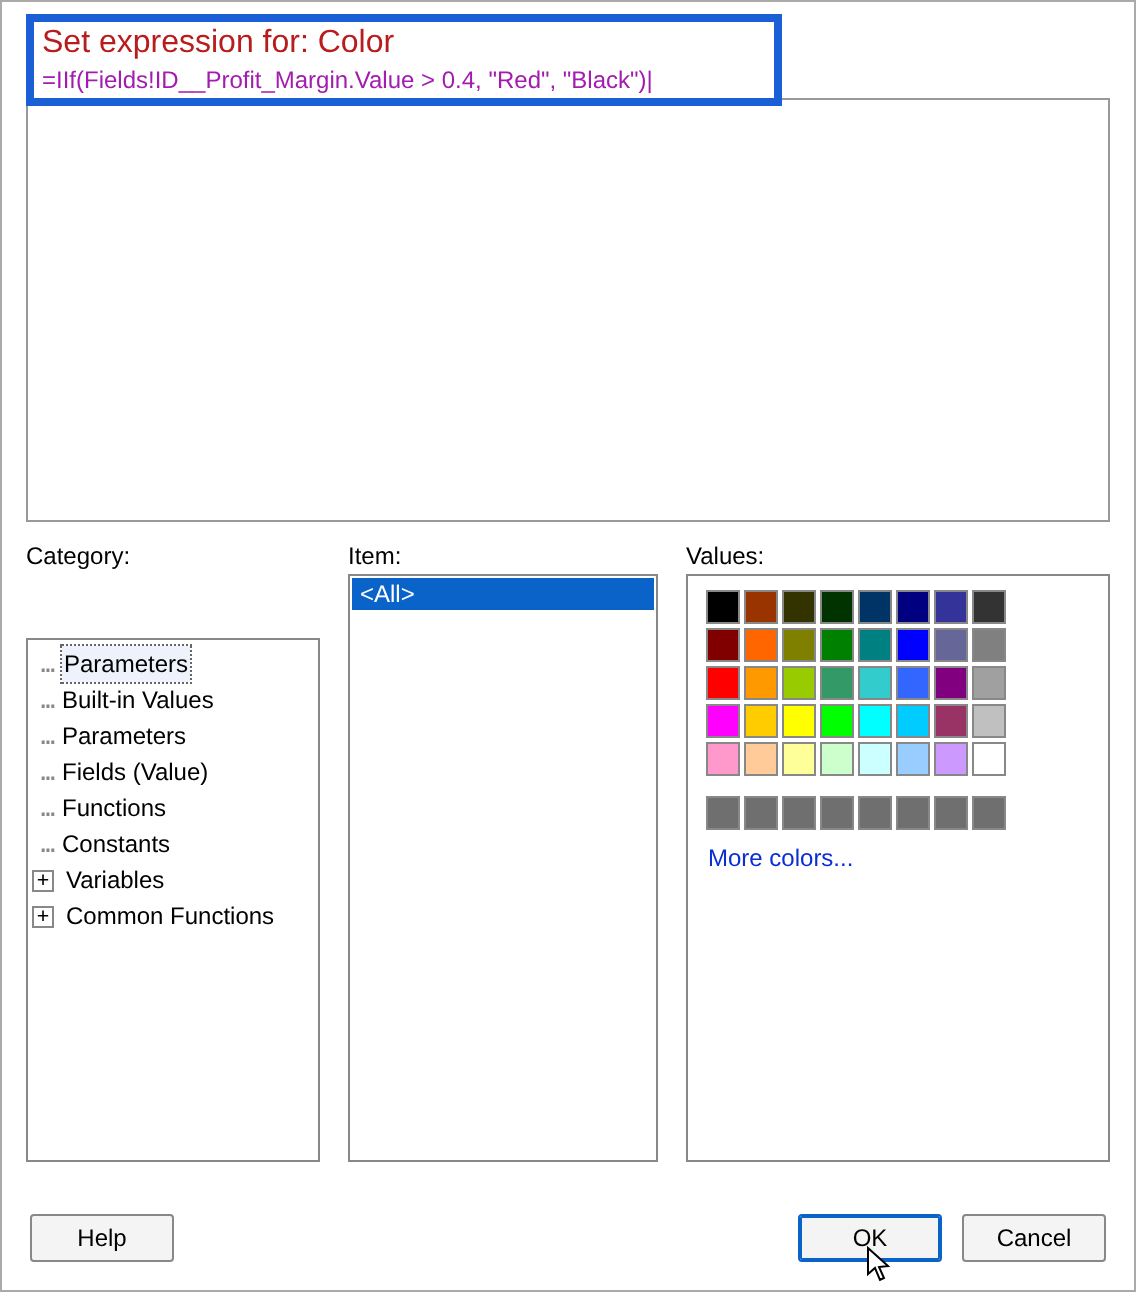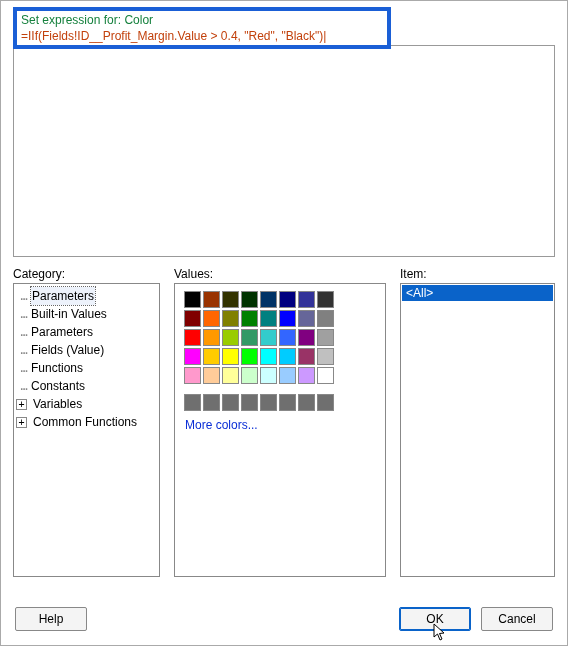--- a/index.html
+++ b/index.html
@@ -43,27 +43,27 @@
   }
   .highlight-box {
     border: 4px solid #1a5fd6;
     padding: 2px 4px;
     width: 378px;
     margin-bottom: 2px;
     position: relative;
     z-index: 2;
   }
   .set-label {
-    font-size: 12px;
-    color: #15803d;
+    font-size: 16px;
+    color: #b91c1c;
     margin-bottom: 2px;
   }
   .expr-preview {
     font-size: 12px;
-    color: #c2410c;
+    color: #a21caf;
     white-space: nowrap;
   }
   .editor {
     border: 1px solid #999;
     height: 212px;
     margin-top: -6px;
     background: #fff;
     position: relative;
     z-index: 1;
   }
@@ -74,21 +74,21 @@
     height: 310px;
   }
   .panel {
     display: flex;
     flex-direction: column;
   }
   .panel-label {
     font-size: 12px;
     margin-bottom: 2px;
   }
-  .panel-category { width: 147px; }
+  .panel-category { width: 147px; gap: 32px; }
   .panel-item     { width: 155px; }
   .panel-values   { flex: 1; }
   .listbox {
     border: 1px solid #888;
     flex: 1;
     background: #fff;
     overflow: hidden;
   }
   .tree {
     padding: 3px 2px;
@@ -231,20 +231,27 @@
                 <span class="expander">+</span>
                 <span class="dash"></span>
                 <span class="label"> Variables</span>
               </div>
               <div class="row">
                 <span class="expander">+</span>
                 <span class="dash"></span>
                 <span class="label"> Common Functions</span>
               </div>
             </div>
+        </div>
+      </div>
+
+      <div class="panel panel-item">
+        <div class="panel-label">Item:</div>
+        <div class="listbox">
+          <div class="item-selected">&lt;All&gt;</div>
         </div>
       </div>
 
       <div class="panel panel-values">
         <div class="panel-label">Values:</div>
         <div class="listbox">
           <div class="color-grid" id="color-grid">
               <div class="swatch-row">
                 <div class="swatch" style="background: rgb(0, 0, 0);"></div>
                 <div class="swatch" style="background: rgb(153, 51, 0);"></div>
@@ -304,27 +311,20 @@
                 <div class="swatch-lg" style="background: rgb(111, 111, 111);"></div>
                 <div class="swatch-lg" style="background: rgb(111, 111, 111);"></div>
                 <div class="swatch-lg" style="background: rgb(111, 111, 111);"></div>
                 <div class="swatch-lg" style="background: rgb(111, 111, 111);"></div>
               </div>
               <div class="more-colors">More colors...</div>
             </div>
         </div>
       </div>
 
-      <div class="panel panel-item">
-        <div class="panel-label">Item:</div>
-        <div class="listbox">
-          <div class="item-selected">&lt;All&gt;</div>
-        </div>
-      </div>
-
     </div>
   </div>
 
   <div class="footer">
     <div class="btn">Help</div>
     <div class="spacer"></div>
     <div class="btn focus">OK</div>
     <div class="btn">Cancel</div>
   </div>
 

